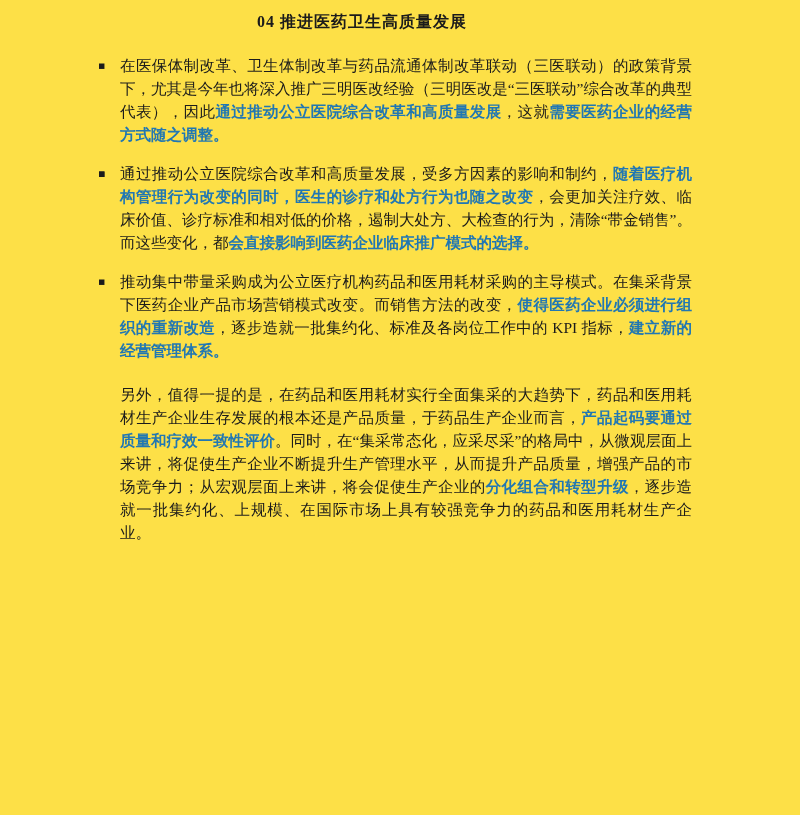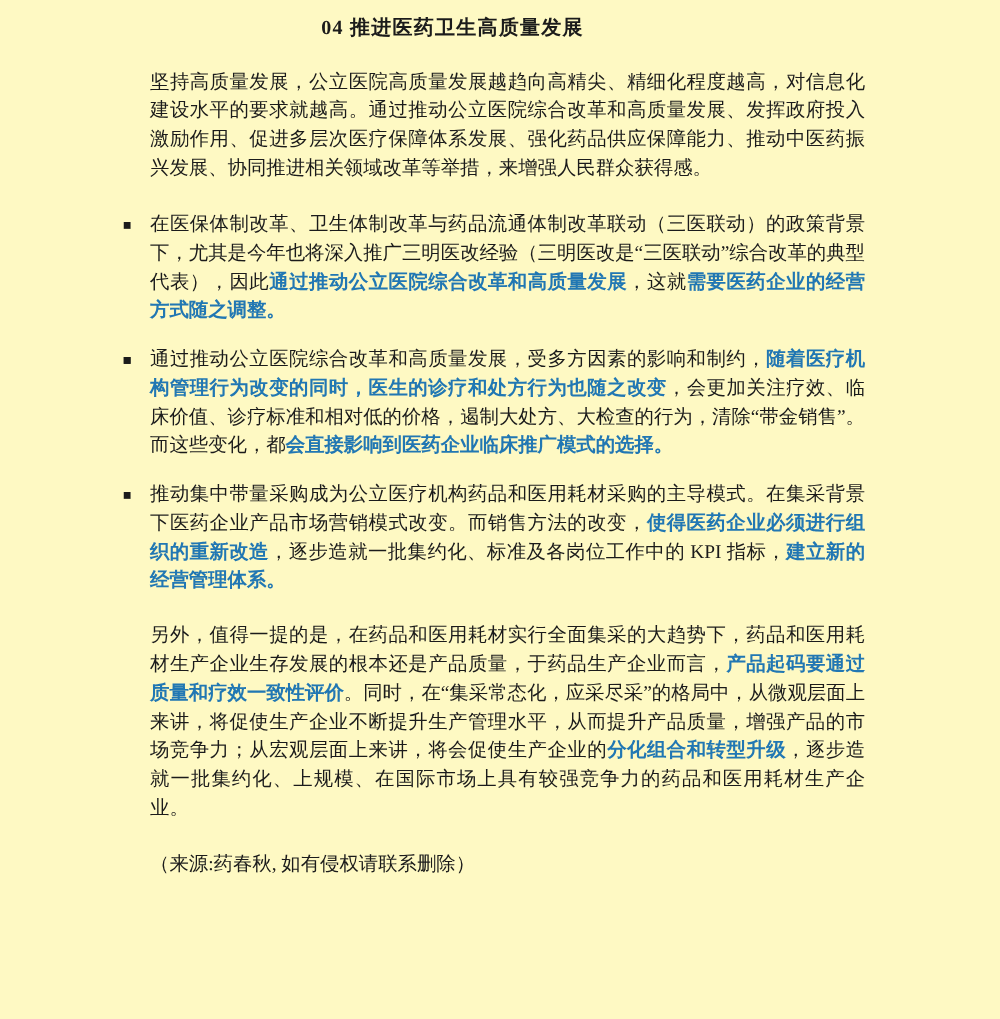--- a/index.html
+++ b/index.html
@@ -7,21 +7,21 @@
   body {
     width: 800px;
     height: 815px;
     font-family: "Liberation Serif", "DejaVu Serif", serif;
     color: #1b1b1b;
     overflow: hidden;
   }
   .page {
     width: 800px;
     height: 815px;
-    background: #fef9c3;
+    background: #fde047;
     position: relative;
   }
   .doc-title {
     padding-top: 12px;
     font-size: 16px;
     font-weight: bold;
     text-align: center;
     position: relative;
     left: -38px;
     letter-spacing: 1px;
@@ -59,36 +59,34 @@
 </style>
 </head>
 <body>
 
 <div class="page">
 
   <div class="doc-title">04 推进医药卫生高质量发展</div>
 
   <div class="content">
 
-    <p class="intro">坚持高质量发展，公立医院高质量发展越趋向高精尖、精细化程度越高，对信息化建设水平的要求就越高。通过推动公立医院综合改革和高质量发展、发挥政府投入激励作用、促进多层次医疗保障体系发展、强化药品供应保障能力、推动中医药振兴发展、协同推进相关领域改革等举措，来增强人民群众获得感。</p>
 
 
     <ul class="points">
       <li>
         <span class="bullet">▪</span><span><span>在医保体制改革、卫生体制改革与药品流通体制改革联动（三医联动）的政策背景下，尤其是今年也将深入推广三明医改经验（三明医改是“三医联动”综合改革的典型代表），因此</span><span class="hl" style="color: rgb(33, 119, 179);">通过推动公立医院综合改革和高质量发展</span><span>，这就</span><span class="hl" style="color: rgb(33, 119, 179);">需要医药企业的经营方式随之调整。</span></span>
       </li>
       <li>
         <span class="bullet">▪</span>
       </li>
       <li>
         <span class="bullet">▪</span><span><span>通过推动公立医院综合改革和高质量发展，受多方因素的影响和制约，</span><span class="hl" style="color: rgb(33, 119, 179);">随着医疗机构管理行为改变的同时，医生的诊疗和处方行为也随之改变</span><span>，会更加关注疗效、临床价值、诊疗标准和相对低的价格，遏制大处方、大检查的行为，清除“带金销售”。而这些变化，都</span><span class="hl" style="color: rgb(33, 119, 179);">会直接影响到医药企业临床推广模式的选择。</span></span>
       </li>
       <li>
         <span class="bullet">▪</span><span><span>推动集中带量采购成为公立医疗机构药品和医用耗材采购的主导模式。在集采背景下医药企业产品市场营销模式改变。而销售方法的改变，</span><span class="hl" style="color: rgb(33, 119, 179);">使得医药企业必须进行组织的重新改造</span><span>，逐步造就一批集约化、标准及各岗位工作中的 KPI 指标，</span><span class="hl" style="color: rgb(33, 119, 179);">建立新的经营管理体系。</span></span>
       </li>
     </ul>
 
     <p class="closing"><span>另外，值得一提的是，在药品和医用耗材实行全面集采的大趋势下，药品和医用耗材生产企业生存发展的根本还是产品质量，于药品生产企业而言，</span><span class="hl" style="color: rgb(33, 119, 179);">产品起码要通过质量和疗效一致性评价</span><span>。同时，在“集采常态化，应采尽采”的格局中，从微观层面上来讲，将促使生产企业不断提升生产管理水平，从而提升产品质量，增强产品的市场竞争力；从宏观层面上来讲，将会促使生产企业的</span><span class="hl" style="color: rgb(33, 119, 179);">分化组合和转型升级</span><span>，逐步造就一批集约化、上规模、在国际市场上具有较强竞争力的药品和医用耗材生产企业。</span></p>
 
-    <p class="source">（来源:药春秋, 如有侵权请联系删除）</p>
 
   </div>
 </div>
 
 </body></html>

